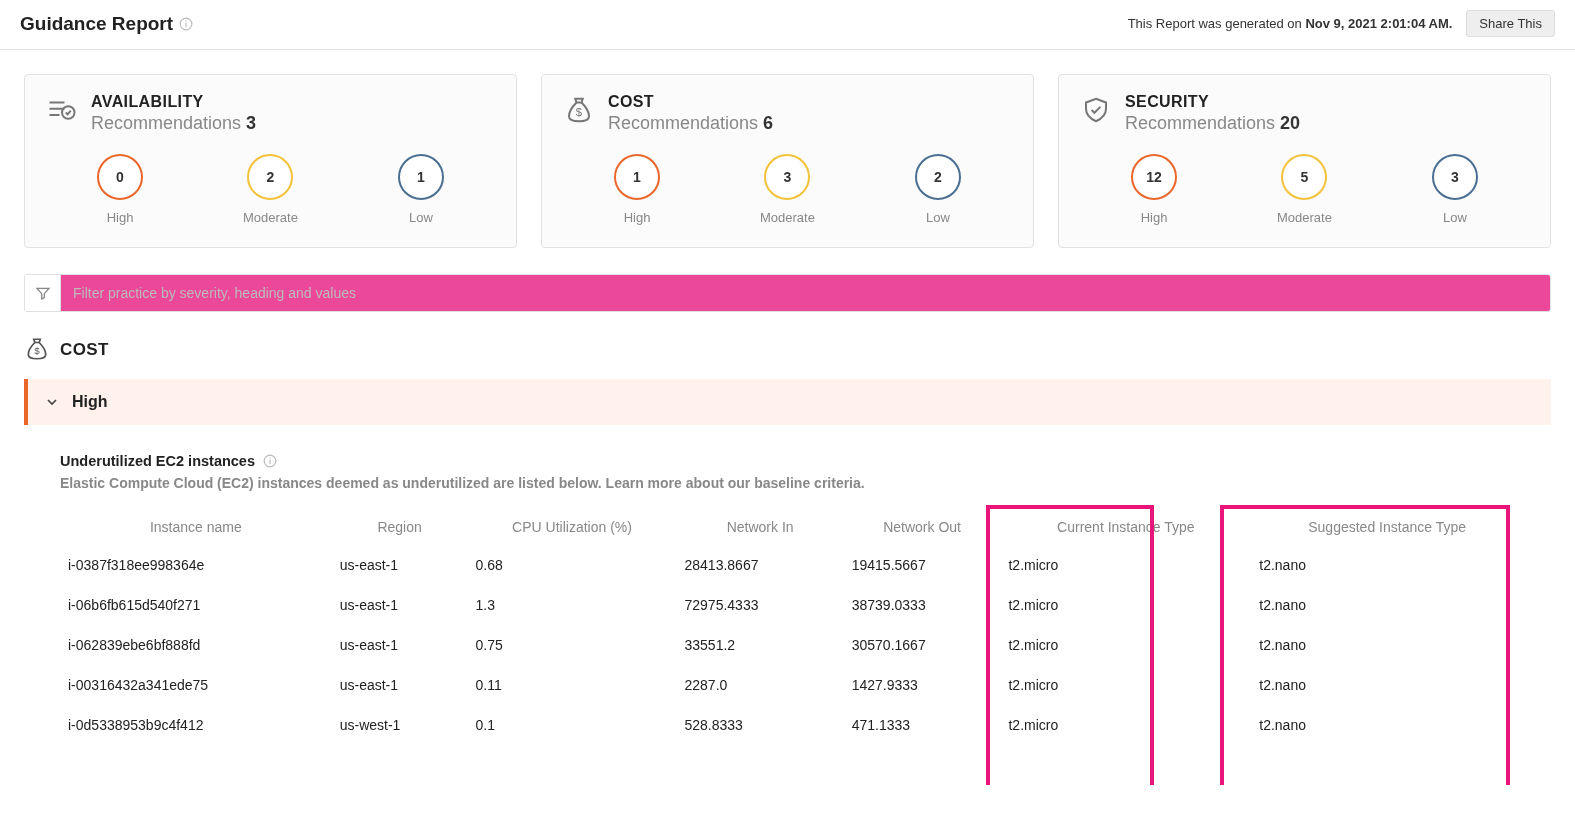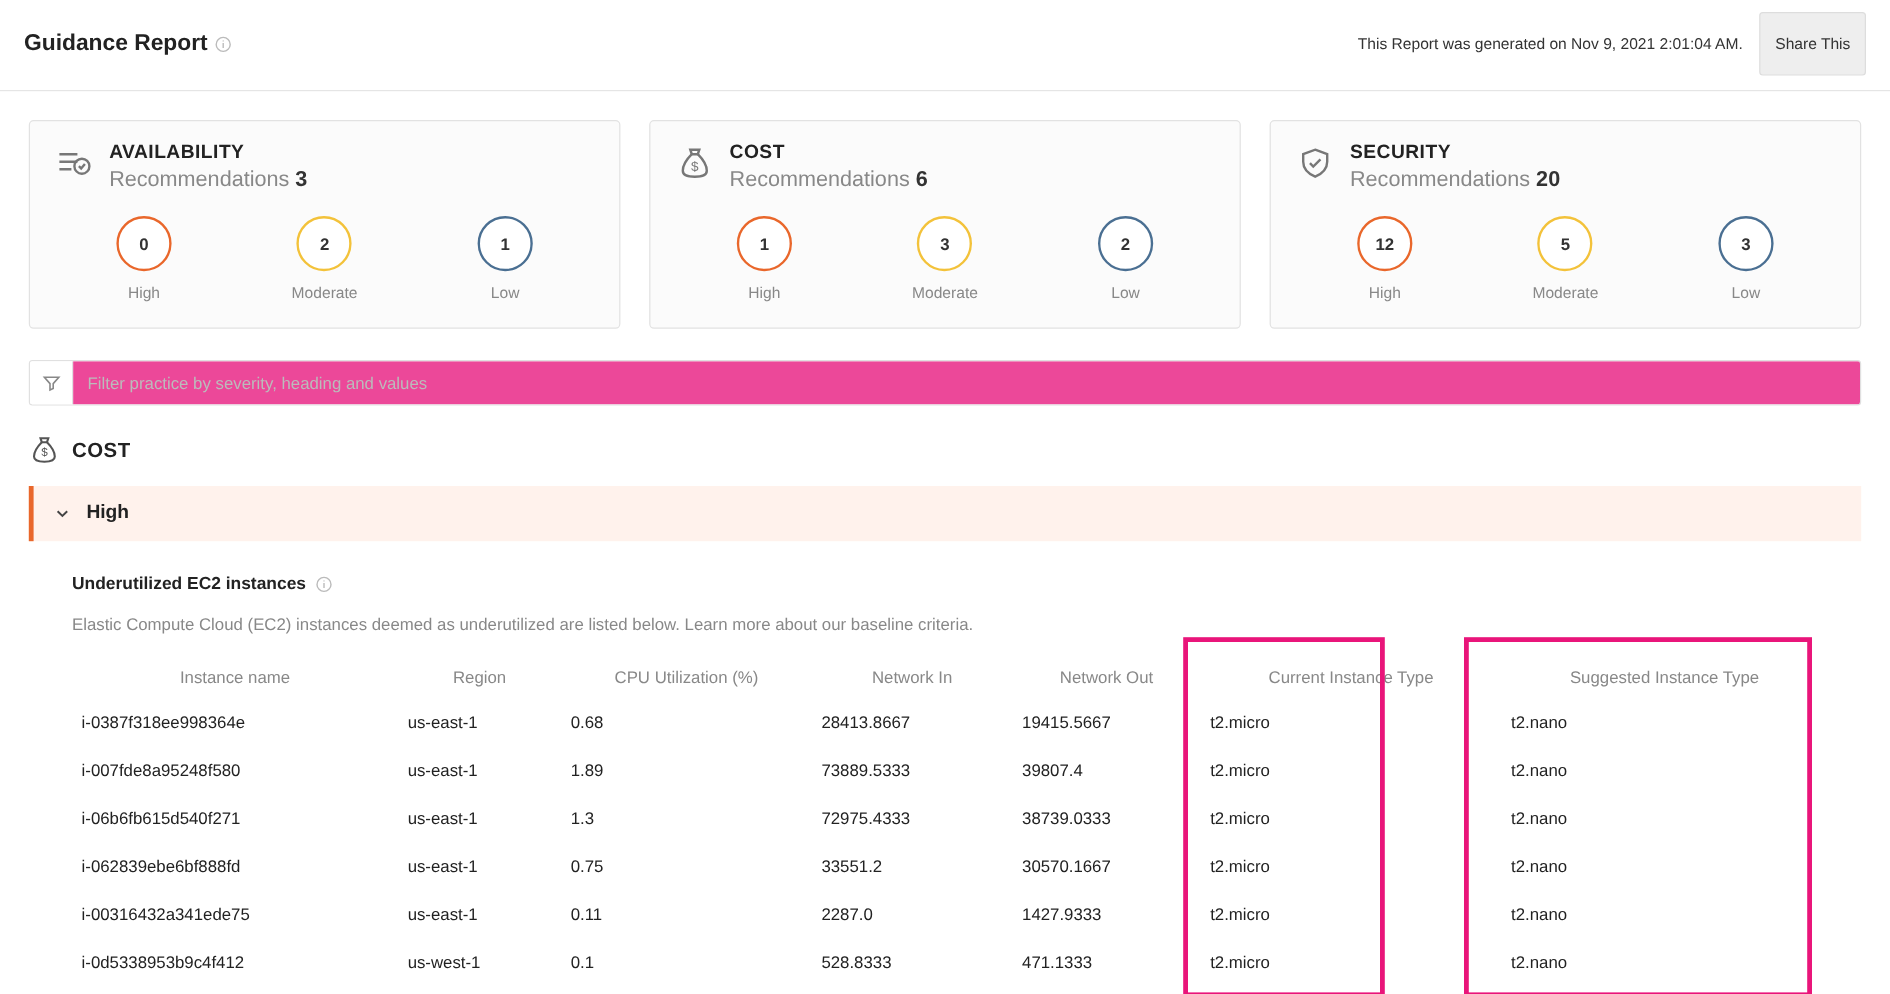--- a/index.html
+++ b/index.html
@@ -15,24 +15,24 @@
   align-items: center;
   justify-content: space-between;
   padding: 10px 20px 12px 20px;
   border-bottom: 1px solid #e5e5e5;
 }
 .topbar-left { display: flex; align-items: center; gap: 6px; }
 .page-title { font-size: 19px; font-weight: 600; color: #222; }
 .info-icon { color: #bbb; font-size: 12px; display:inline-flex; }
 .topbar-right { display:flex; align-items:center; gap:14px; }
 .gen-text { font-size: 13px; color: #333; }
-.gen-text .date { font-weight: 400; text-align: center; }
+.gen-text .date { font-weight: 700; text-align: center; }
 .share-btn {
   background:#eee; border:1px solid #ddd; color:#333;
-  padding:18px 12px; font-size:13px; border-radius:3px; cursor:pointer;
+  padding:5px 12px; font-size:13px; border-radius:3px; cursor:pointer;
 }
 .content { padding: 24px 24px 40px 24px; }
 .cards { display:flex; gap:24px; }
 .card {
   flex:1; border:1px solid #e2e2e2; border-radius:4px;
   background:#fbfbfb; padding:18px 22px 22px 22px;
 }
 .card-head { display:flex; align-items:flex-start; gap:14px; }
 .card-icon { color:#777; flex-shrink:0; margin-top:2px; }
 .card-title { font-size:16px; font-weight:700; letter-spacing:0.4px; color:#222; }
@@ -71,21 +71,21 @@
 .severity-bar {
   margin-top:14px; display:flex; align-items:center; gap:12px;
   background:#fff2ec; border-left:4px solid #e9672b;
   padding:14px 16px; color:#222;
 }
 .chevron { color:#444; display:inline-flex; }
 .severity-label { font-size:16px; font-weight:700; }
 
 .detail { padding: 28px 28px 0 36px; }
 .detail-title { font-size:14.5px; font-weight:700; color:#222; display:flex; align-items:center; gap:8px;}
-.detail-desc { font-size:14px; color:#888; margin-top:17px; }
+.detail-desc { font-size:14px; color:#888; margin-top:6px;font-weight:bold; }
 
 table.data {
   width:100%; border-collapse:collapse; margin-top:18px; table-layout:fixed;
 }
 table.data th {
   text-align:center; font-weight:400; color:#888; font-size:14px;
   padding:10px 8px;
 }
 table.data td {
   padding:12px 8px; font-size:14px; color:#222;
@@ -294,29 +294,20 @@
           <tr>
             <td>i-0387f318ee998364e</td>
             <td>us-east-1</td>
             <td>0.68</td>
             <td>28413.8667</td>
             <td>19415.5667</td>
             <td>t2.micro</td>
             <td>t2.nano</td>
           </tr>
           <tr>
-            <td>i-007fde8a95248f580</td>
-            <td>us-east-1</td>
-            <td>1.89</td>
-            <td>73889.5333</td>
-            <td>39807.4</td>
-            <td>t2.micro</td>
-            <td>t2.nano</td>
-          </tr>
-          <tr>
             <td>i-06b6fb615d540f271</td>
             <td>us-east-1</td>
             <td>1.3</td>
             <td>72975.4333</td>
             <td>38739.0333</td>
             <td>t2.micro</td>
             <td>t2.nano</td>
           </tr>
           <tr>
             <td>i-062839ebe6bf888fd</td>

